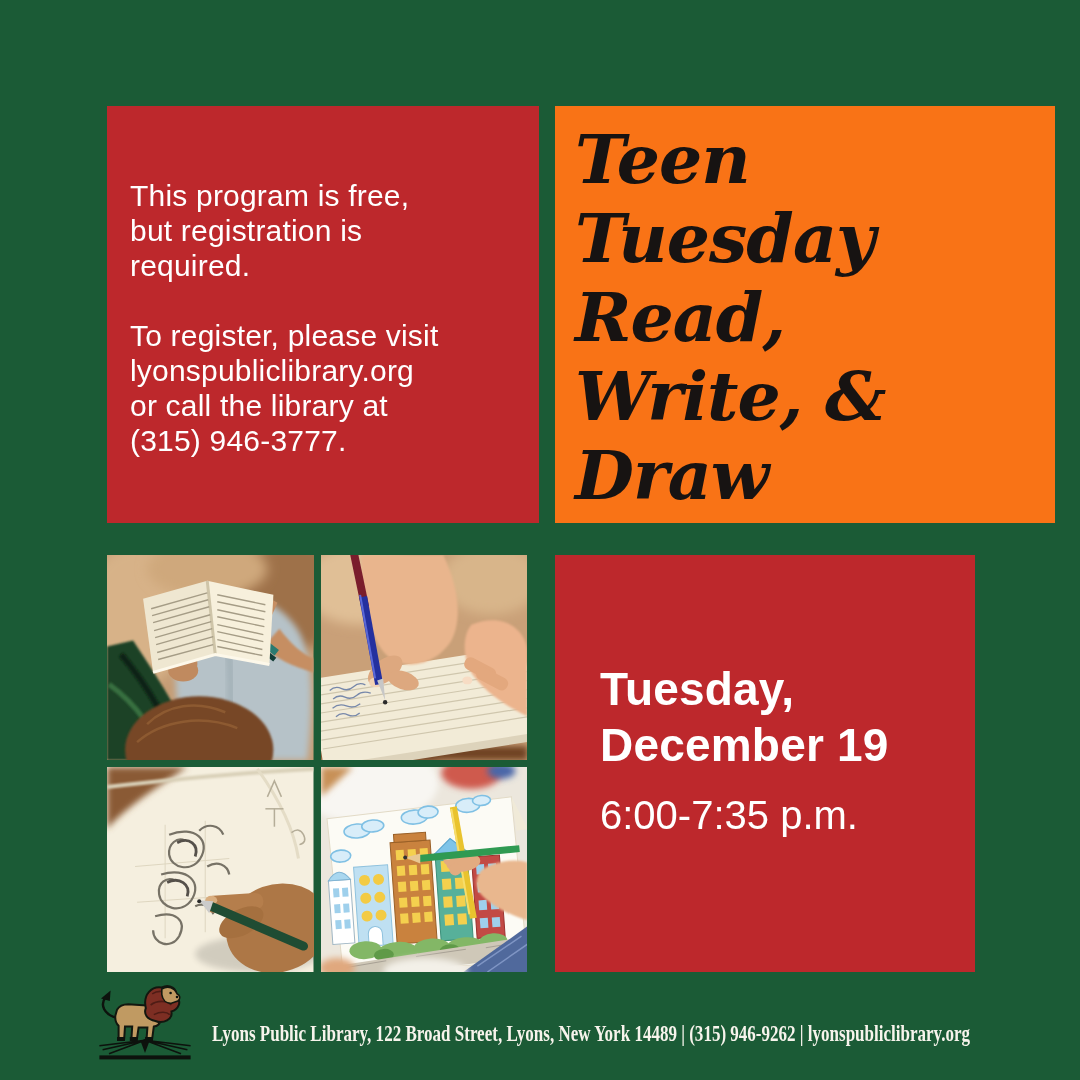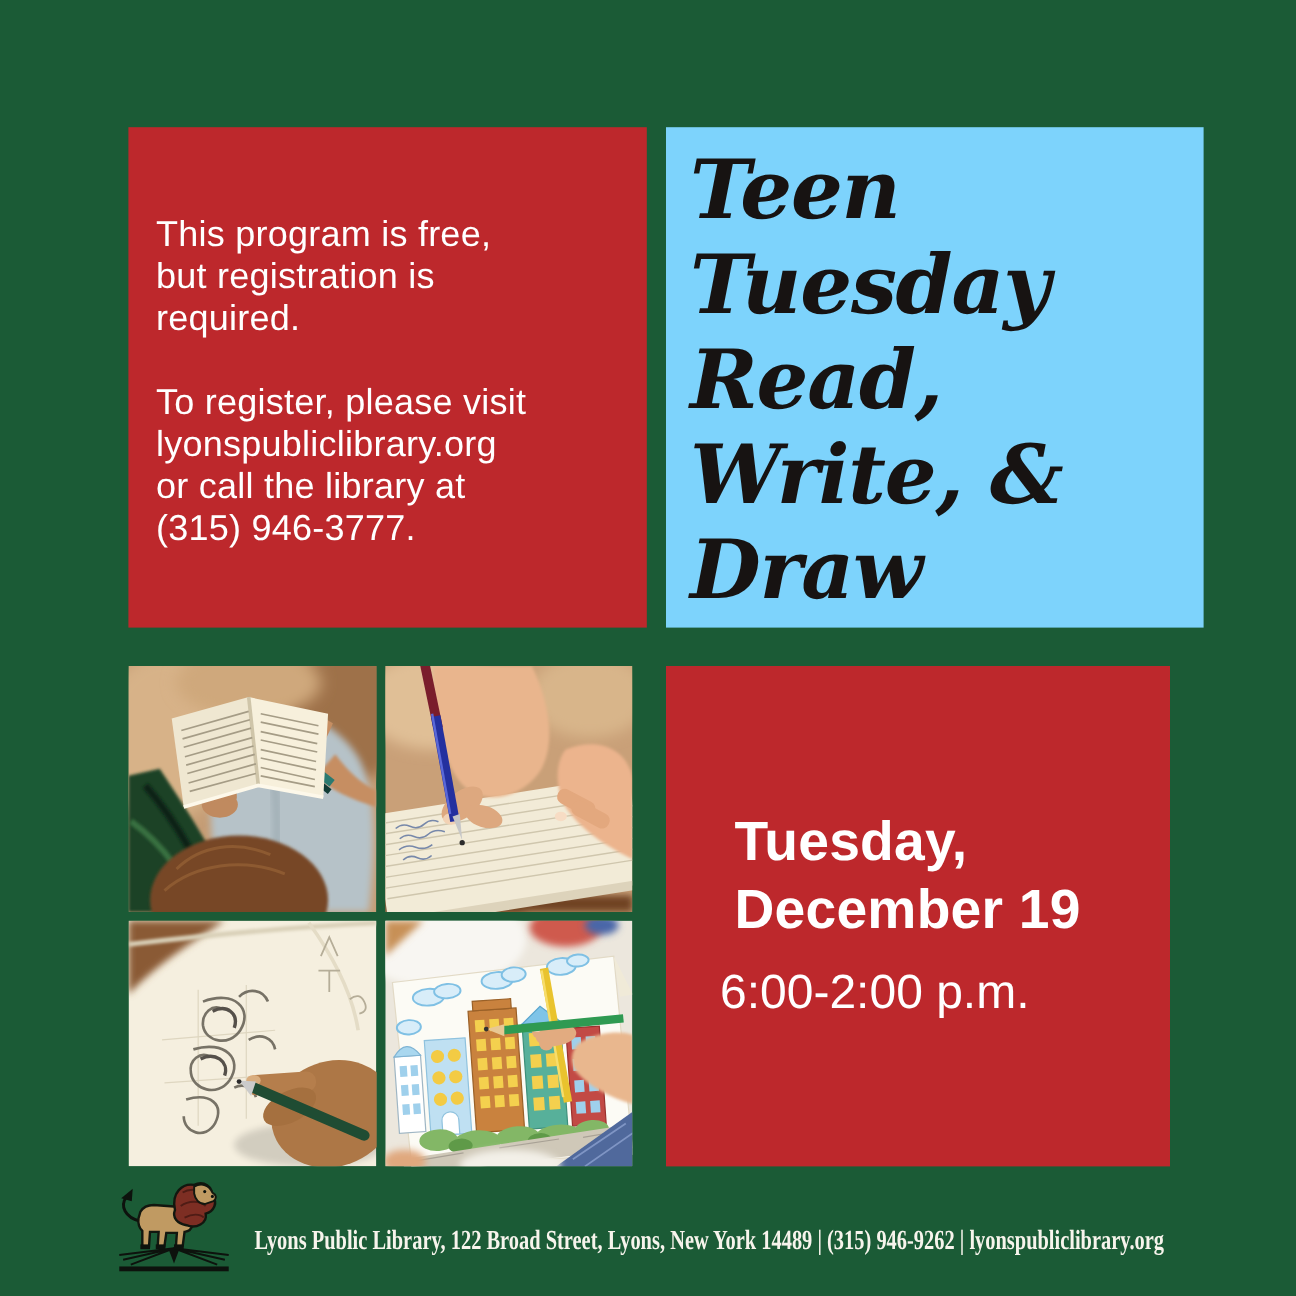--- a/index.html
+++ b/index.html
@@ -15,21 +15,21 @@
     color:#ffffff;padding:72px 8px 0 23px;
   }
   .info-para{
     margin:0;white-space:pre-line;font-size:30px;line-height:35px;
     letter-spacing:.2px;font-weight:400;
   }
   .info-para + .info-para{margin-top:35px;}
 
   
   .title-box{
-    left:555px;top:106px;width:448px;height:417px;background:#7dd3fc;
+    left:555px;top:106px;width:500px;height:417px;background:#f97316;
     padding:14px 8px 0 20px;
   }
   .event-title{
     margin:0;white-space:pre-line;color:#171312;
     font-family:"DejaVu Serif",serif;font-style:italic;font-weight:bold;
     font-size:68px;line-height:79px;letter-spacing:-1px;
   }
 
   
   .collage{
@@ -38,21 +38,21 @@
   }
   .tile{margin:0;overflow:hidden;}
   .tile svg{display:block;width:100%;height:100%;}
 
   
   .schedule-box{
     left:555px;top:555px;width:420px;height:417px;background:#BD282C;
     color:#FFFFFF;padding:106px 16px 0 45px;
   }
   .event-date{
-    margin:12px;white-space:pre-line;font-size:46px;line-height:56px;
+    margin:0;white-space:pre-line;font-size:46px;line-height:56px;
     font-weight:bold;letter-spacing:.2px;
   }
   .event-time{margin:18px 0 0 0;font-size:40px;line-height:48px;font-weight:400;}
 
   
   .lion{position:absolute;left:93px;top:980px;width:104px;height:82px;}
   .footer-text{
     position:absolute;left:212px;top:1020px;margin:0;color:#F7F4EC;
     font-family:"Liberation Serif",serif;font-weight:bold;font-size:23px;line-height:28px;
   }
@@ -334,21 +334,21 @@
         <ellipse cx="104" cy="205" rx="42" ry="13" fill="#f3f0e8" filter="url(#b3)"></ellipse>
         <ellipse cx="16" cy="202" rx="18" ry="10" fill="#e0a87e" filter="url(#b3)"></ellipse>
       </svg>
     </figure>
 
   </section>
 
   <section class="box schedule-box">
     <h2 class="event-date">Tuesday,
 December 19</h2>
-    <p class="event-time">6:00-2:00 p.m.</p>
+    <p class="event-time">6:00-7:35 p.m.</p>
   </section>
 
   <footer>
     <svg class="lion" viewBox="0 0 130 100">
       <g stroke="#0d120d" stroke-width="2" fill="none">
         <path d="M65 74 L8 81 M65 74 L12 86 M65 74 L20 91"></path>
         <path d="M65 74 L122 81 M65 74 L118 86 M65 74 L110 91"></path>
       </g>
       <polygon points="59,74 65,90 71,74" fill="#0d120d"></polygon>
       <rect x="8" y="93" width="114" height="5" fill="#0d120d"></rect>

